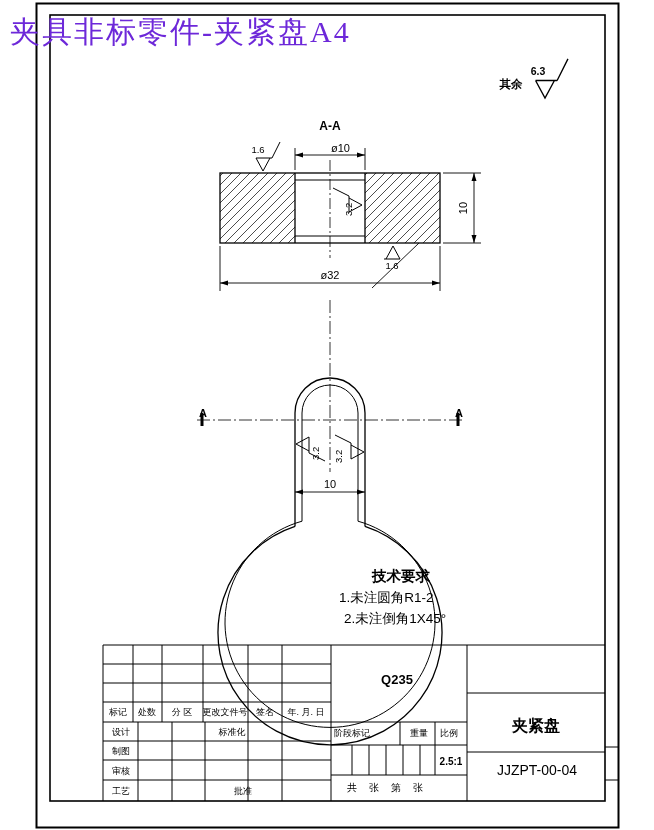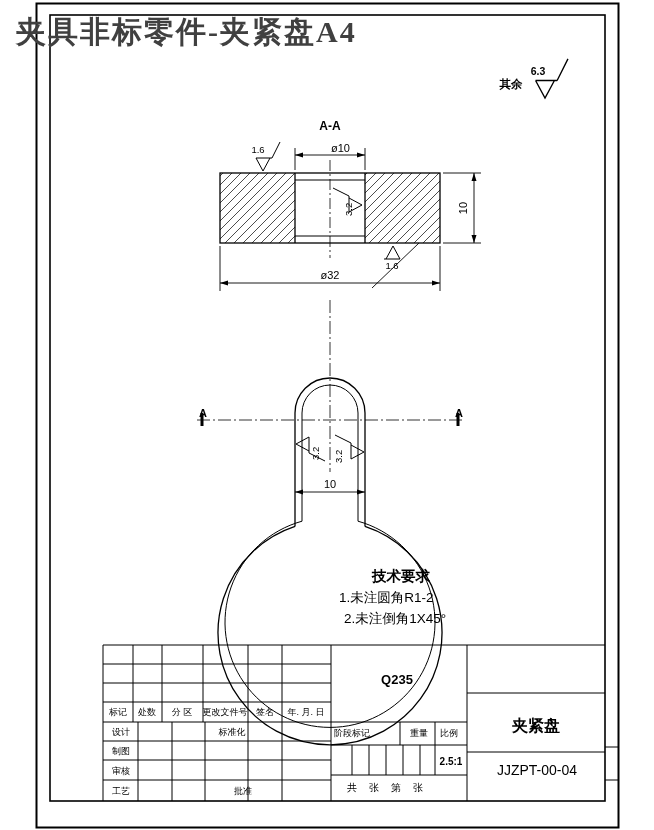--- a/index.html
+++ b/index.html
@@ -1,19 +1,19 @@
 <!DOCTYPE html>
 <html><head>
 <meta charset="utf-8">
 <style>
   html,body{margin:0;padding:0;background:#ffffff;}
   .sheet{position:relative;width:654px;height:830px;background:#fff;overflow:hidden;
          font-family:"Liberation Sans",sans-serif;}
-  .page-title{position:absolute;left:16px;top:12px;font-family:"Liberation Serif",serif;
-              font-weight:bold;font-size:30px;letter-spacing:2px;color:#404040;white-space:nowrap;}
+  .page-title{position:absolute;left:10px;top:12px;font-family:"Liberation Serif",serif;
+              font-weight:normal;font-size:30px;letter-spacing:2px;color:#6d28d9;white-space:nowrap;}
   svg text{font-family:"Liberation Sans",sans-serif;fill:#000;}
 </style>
 </head>
 <body>
 
 <div class="sheet">
 
 <svg width="654" height="830" viewBox="0 0 654 830">
   <defs>
     <pattern id="hatch" width="9" height="9" patternUnits="userSpaceOnUse">

